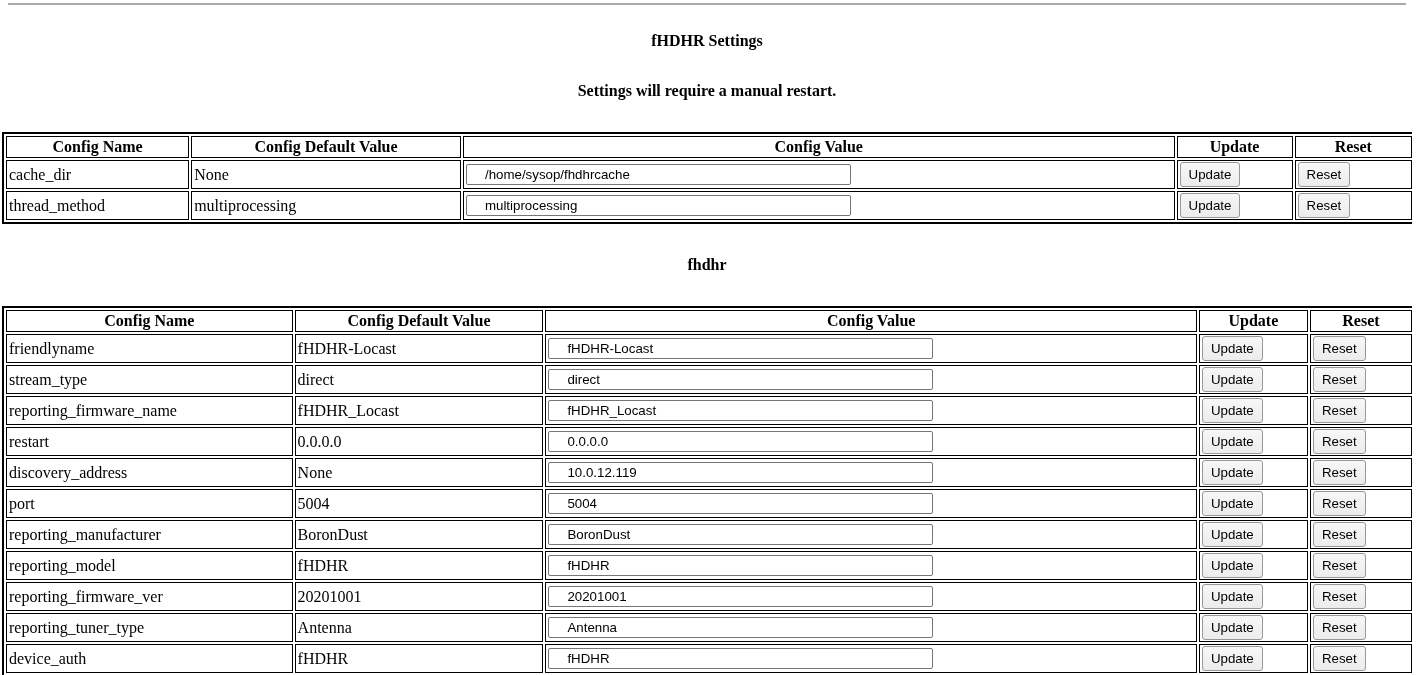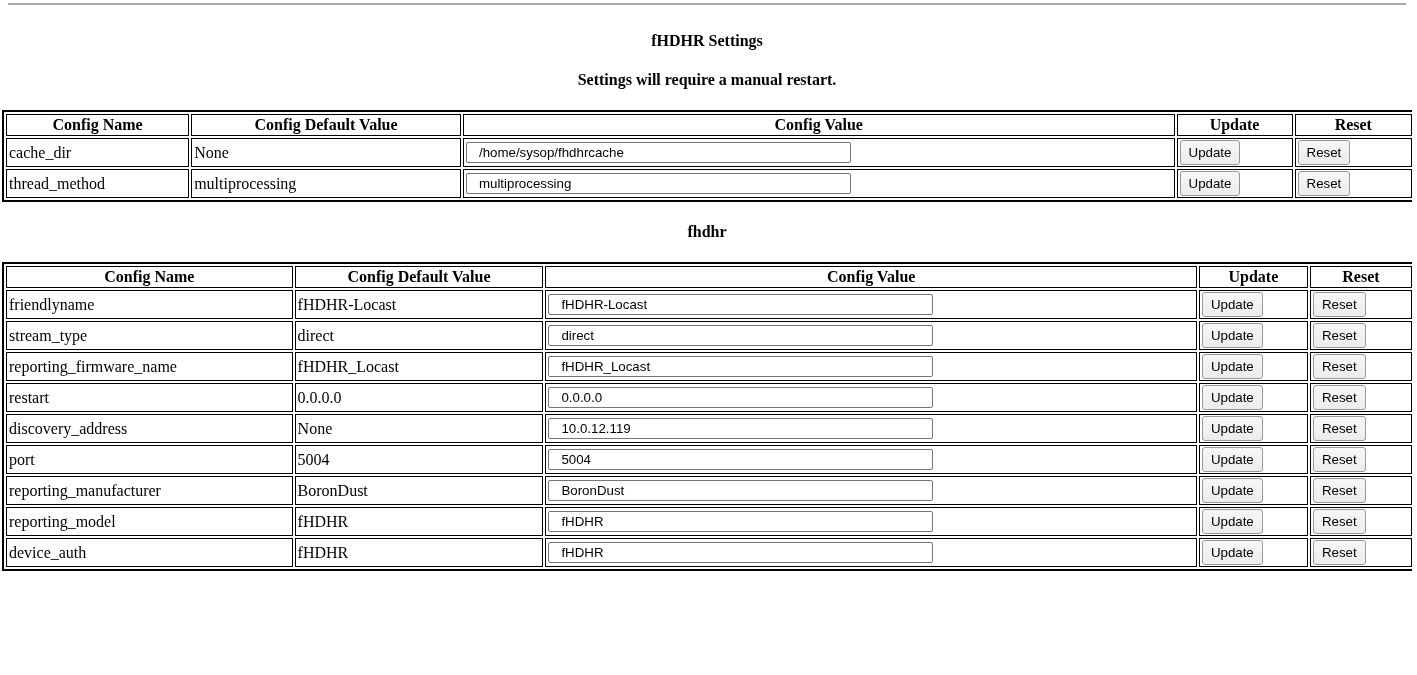--- a/index.html
+++ b/index.html
@@ -13,21 +13,21 @@
     border: none;
     border-top: 2px solid #a9a9a9;
     height: 0;
   }
   hr.top-rule { margin: 1px 6px 8px 6px; }
   h4.center-heading {
     text-align: center;
     font-family: "Liberation Serif", serif;
     font-size: 16px;
     font-weight: bold;
-    margin: 21px 0;
+    margin: 32px 0;
   }
   h4.first-heading { margin-top: 27px; }
   table.config-table {
     width: 100%;
     border: 2px solid #000;
     border-spacing: 2px;
     border-collapse: separate;
     table-layout: fixed;
     background: #fff;
   }
@@ -62,21 +62,21 @@
   table.t-fhdhr col.c1 { width: 20.5%; }
   table.t-fhdhr col.c2 { width: 17.8%; }
   table.t-fhdhr col.c3 { width: 46.6%; }
   table.t-fhdhr col.c4 { width: 7.8%; }
   table.t-fhdhr col.c5 { width: 7.3%; }
   .value-input {
     width: 385px;
     max-width: 98%;
     height: 21px;
     margin: 1px 0;
-    padding: 1px 12px;
+    padding: 1px 18px;
     border: 1px solid #767676;
     border-radius: 2px;
     background: #fff;
     font-family: "Liberation Sans", sans-serif;
     font-size: 13.3px;
     color: #000;
     vertical-align: middle;
     box-sizing: border-box;
   }
   .btn {
@@ -277,21 +277,47 @@
       <input type="text" class="value-input" value="fHDHR" style="">
     </td>
     <td>
       <button type="button" class="btn">Update</button>
     </td>
     <td>
       <button type="button" class="btn">Reset</button>
     </td>
   </tr>
 
-
+  <tr>
+    <td>reporting_firmware_ver</td>
+    <td>20201001</td>
+    <td>
+      <input type="text" class="value-input" value="20201001" style="">
+    </td>
+    <td>
+      <button type="button" class="btn">Update</button>
+    </td>
+    <td>
+      <button type="button" class="btn">Reset</button>
+    </td>
+  </tr>
+
+  <tr>
+    <td>reporting_tuner_type</td>
+    <td>Antenna</td>
+    <td>
+      <input type="text" class="value-input" value="Antenna" style="">
+    </td>
+    <td>
+      <button type="button" class="btn">Update</button>
+    </td>
+    <td>
+      <button type="button" class="btn">Reset</button>
+    </td>
+  </tr>
 
   <tr>
     <td>device_auth</td>
     <td>fHDHR</td>
     <td>
       <input type="text" class="value-input" value="fHDHR" style="">
     </td>
     <td>
       <button type="button" class="btn">Update</button>
     </td>

